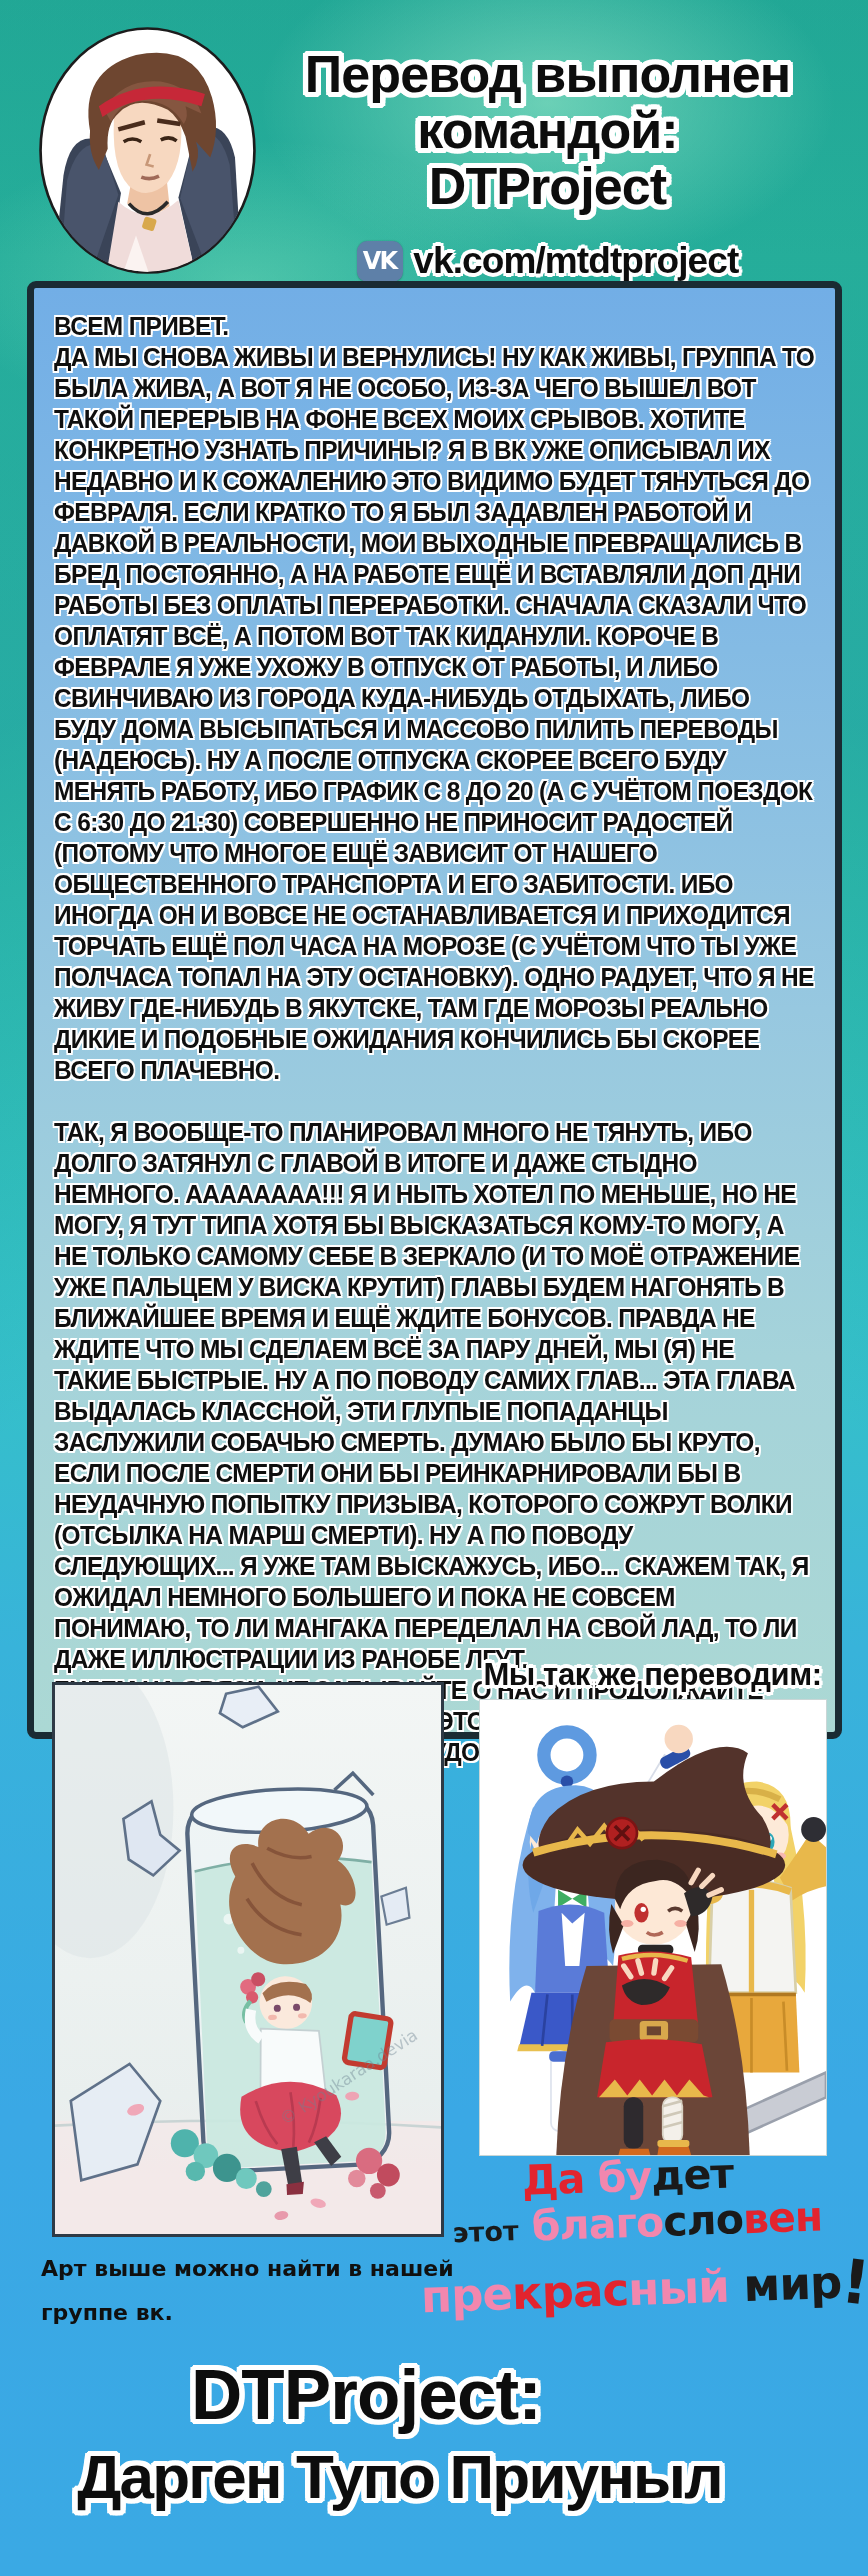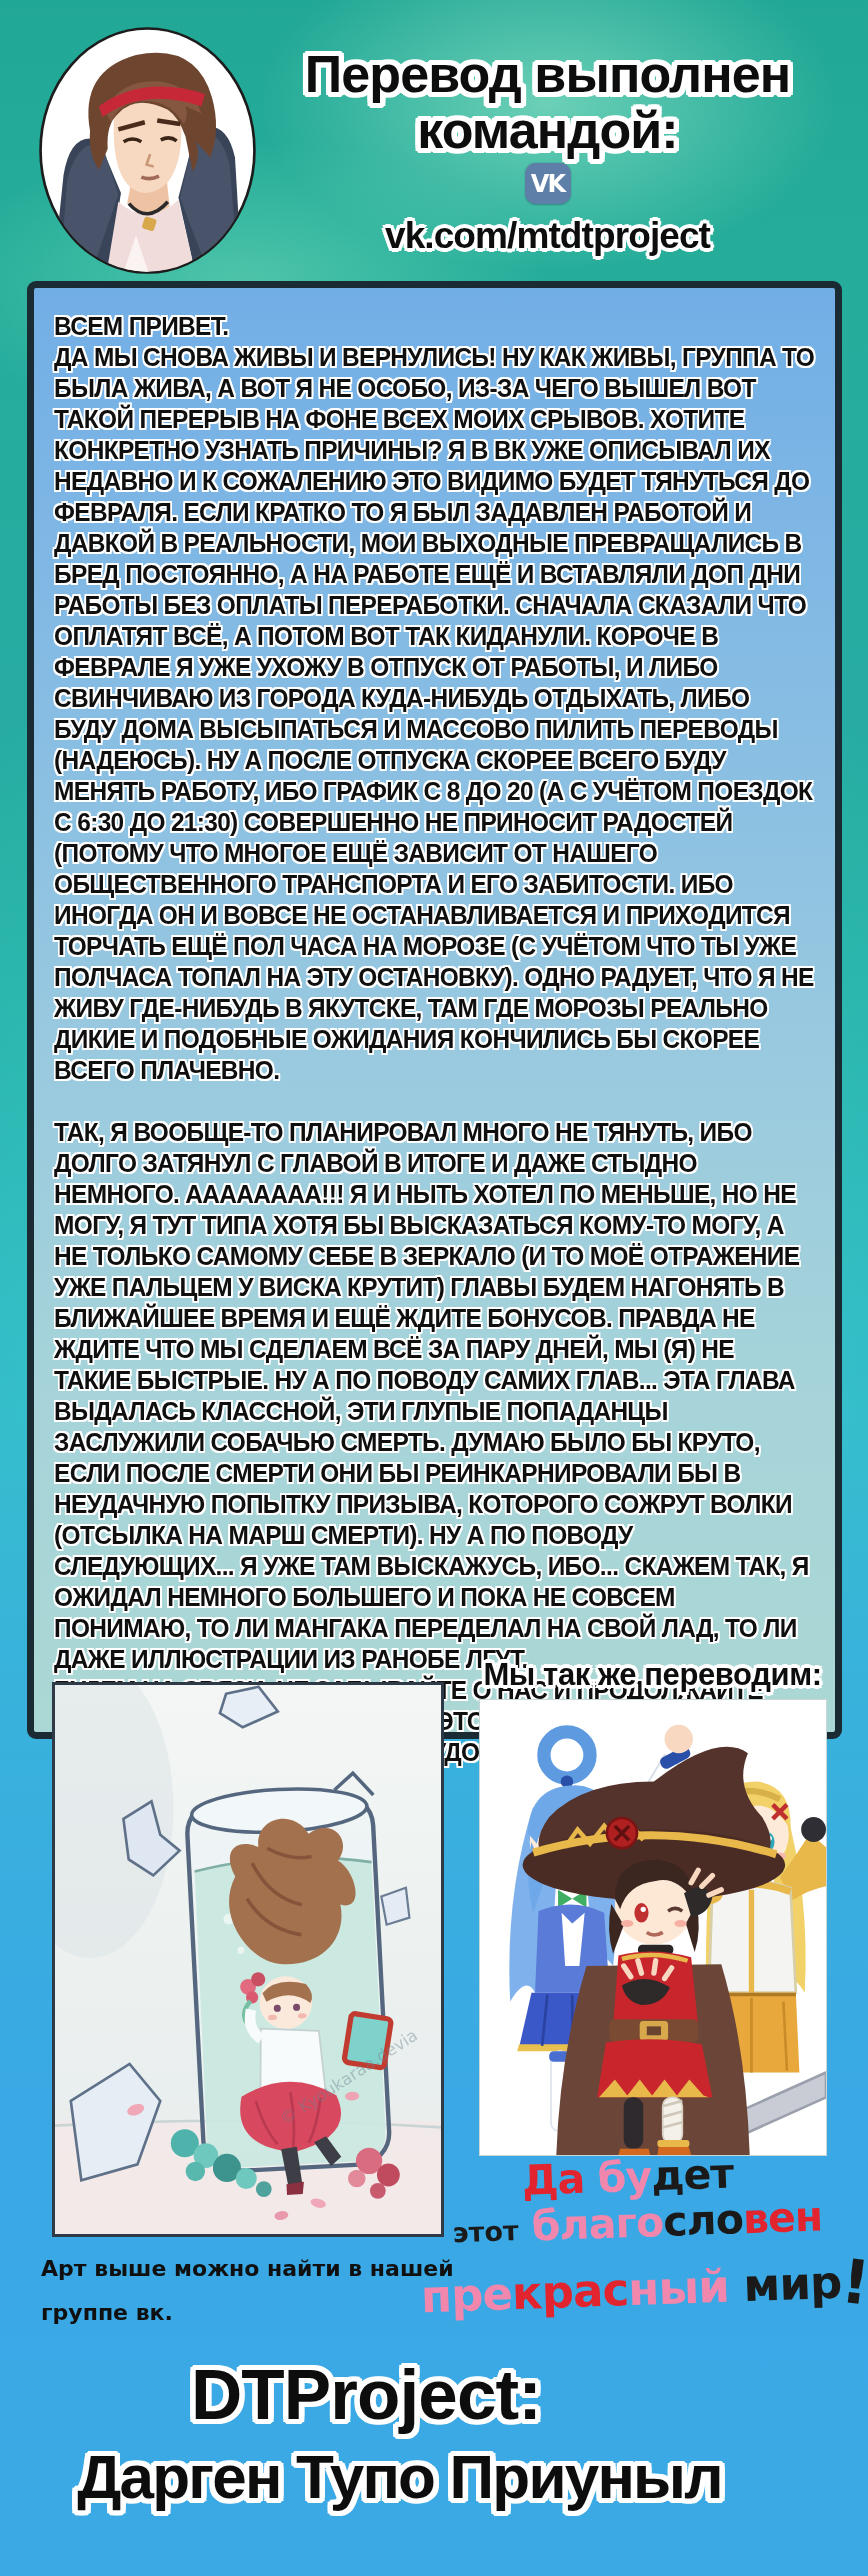--- a/index.html
+++ b/index.html
@@ -27,21 +27,21 @@
   .ow-mid{color:#0d0d0d;text-shadow:
     3.6px 0 0 #fff,-3.6px 0 0 #fff,0 3.6px 0 #fff,0 -3.6px 0 #fff,
     2.7px 2.7px 0 #fff,-2.7px 2.7px 0 #fff,2.7px -2.7px 0 #fff,-2.7px -2.7px 0 #fff;}
   .ow-thin{color:#0f0f0f;text-shadow:
     1.8px 0 0 #fff,-1.8px 0 0 #fff,0 1.8px 0 #fff,0 -1.8px 0 #fff,
     1.8px 1.8px 0 #fff,-1.8px 1.8px 0 #fff,1.8px -1.8px 0 #fff,-1.8px -1.8px 0 #fff;}
   
   .avatar{position:absolute;left:37px;top:25px;width:221px;height:253px;}
   .title-block{position:absolute;left:248px;top:46px;width:599px;text-align:center;}
   .title-line{font-size:52px;line-height:56px;font-weight:bold;letter-spacing:-0.9px;}
-  .vk-row{display:flex;justify-content:center;align-items:center;gap:10.7px;margin-top:5px;flex-direction:column;}
+  .vk-row{display:flex;justify-content:center;align-items:center;gap:10.7px;margin-top:26px;}
   .vk-badge{width:46px;height:41px;border-radius:10.7px;background:var(--vk-blue);
     display:flex;align-items:center;justify-content:center;flex:0 0 auto;
     box-shadow:0 0.9px 1.8px rgba(0,0,0,.25);}
   .vk-glyph{color:#fff;font-weight:bold;font-size:24px;letter-spacing:-1.8px;font-family:"DejaVu Sans",sans-serif;}
   .vk-text{font-size:37px;font-weight:bold;letter-spacing:-0.9px;}
   
   .panel{position:absolute;left:27px;top:281px;width:815px;height:1458px;
     border:7.1px solid var(--panel-border);border-radius:9px;
     background:linear-gradient(180deg,var(--panel-bg-top) 0%,#84bbe4 25%,#97c8e0 50%,#a5d3da 74%,var(--panel-bg-bottom) 100%);}
   .announcement{padding:23px 18px 0 21.4px;font-size:26px;line-height:31px;font-weight:bold;
@@ -118,20 +118,21 @@
 
         <path d="M104 202 Q125 226 148 200" stroke="#2a2a2a" stroke-width="4" fill="none"></path>
         <rect x="120" y="218" width="14" height="14" rx="3" fill="#d8a84c" transform="rotate(18 127 225)"></rect>
       </g>
     </svg>
   </div>
 
   <div class="title-block">
     <div class="title-line ow-thick">Перевод выполнен</div>
     <div class="title-line ow-thick">командой:</div>
+    <div class="title-line ow-thick">DTProject</div>
     <div class="vk-row">
       <div class="vk-badge">
         <span class="vk-glyph">VK</span>
       </div>
       <span class="vk-text ow-mid">vk.com/mtdtproject</span>
     </div>
   </div>
 
   <div class="panel">
     <div class="announcement ow-thin">ВСЕМ ПРИВЕТ.

